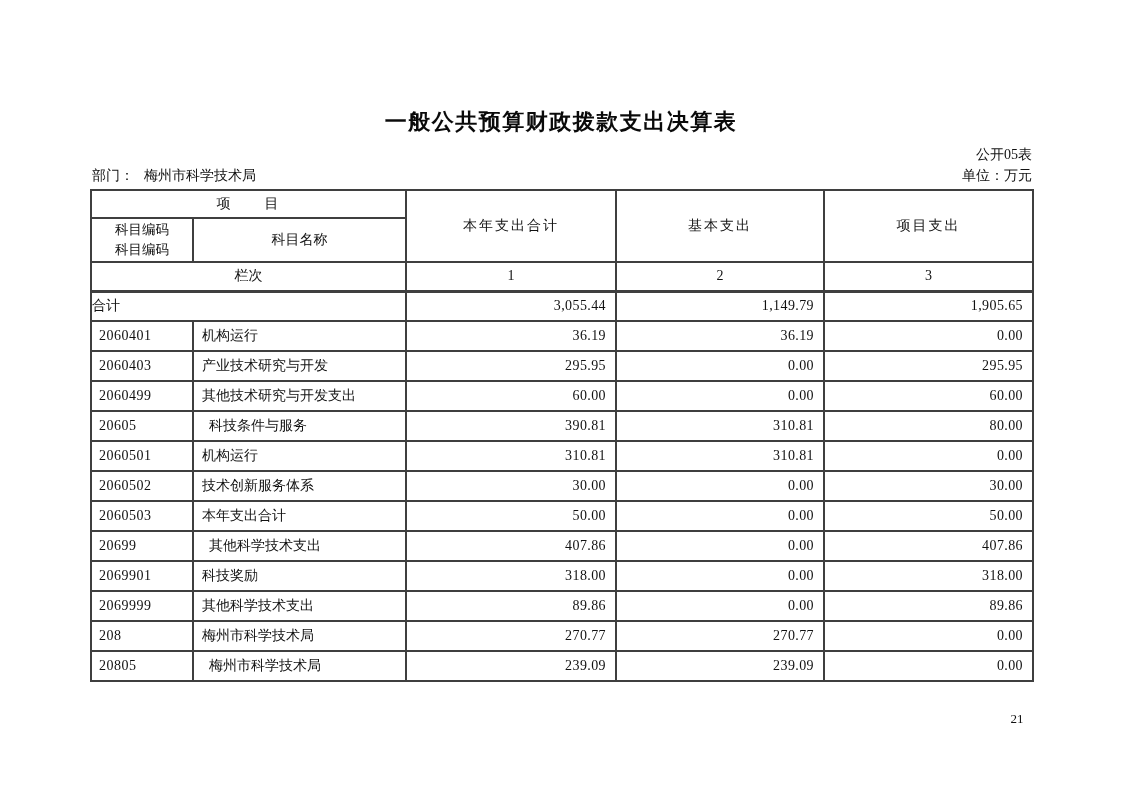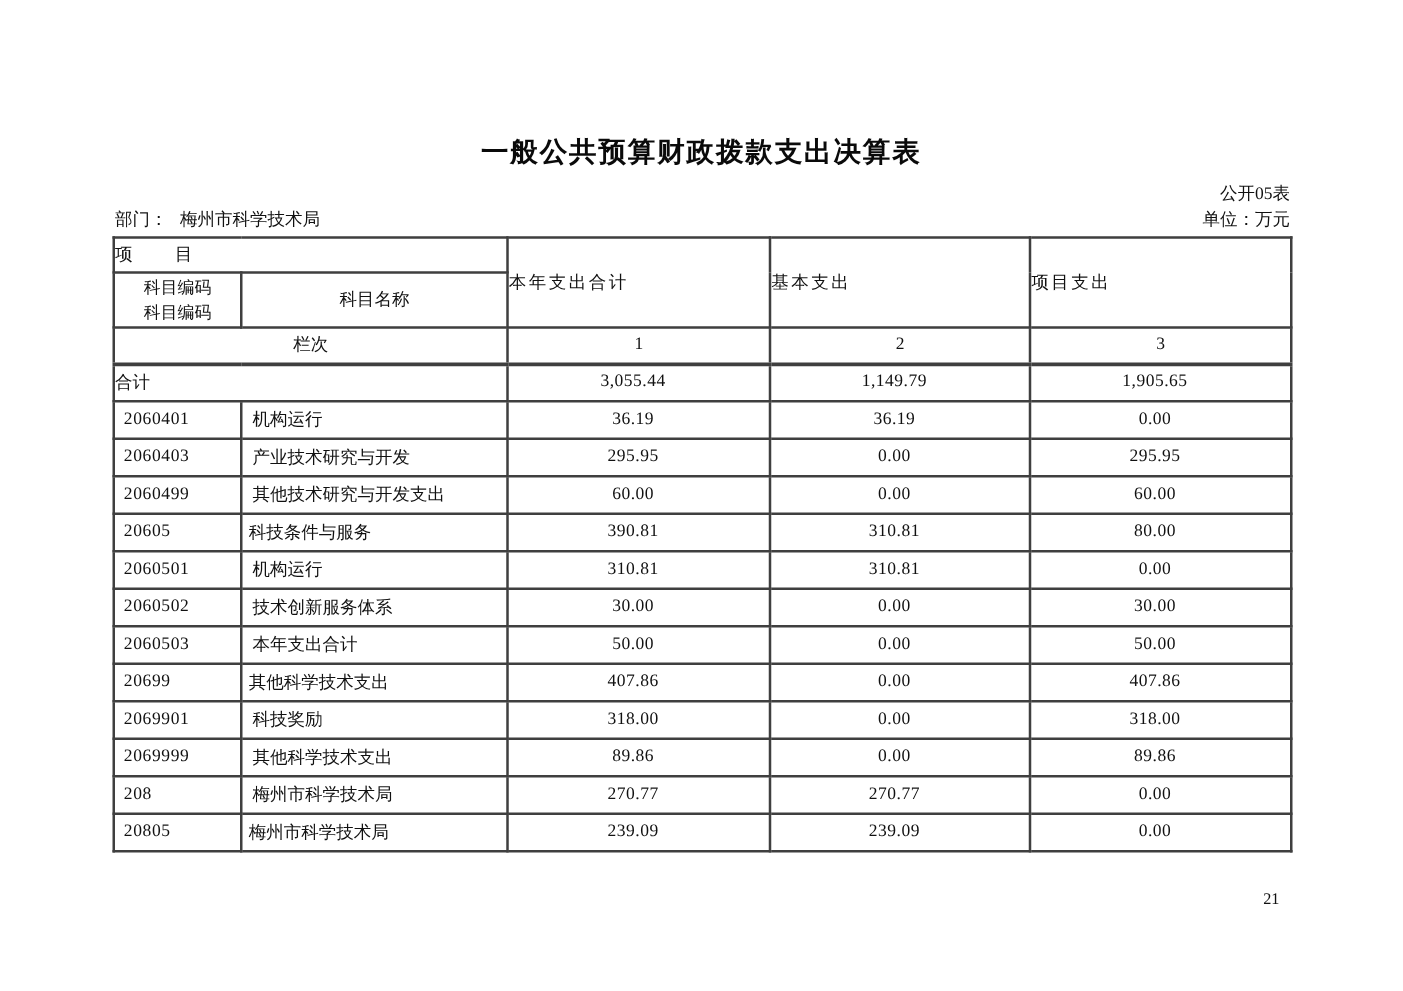--- a/index.html
+++ b/index.html
@@ -27,30 +27,30 @@
   table.budget {
     position:absolute; left:90px; top:189px; width:942px;
     border-collapse:collapse; table-layout:fixed;
     font-size:14px;
   }
   table.budget td {
     border:2px solid #3f3f3f;
     vertical-align:middle;
     overflow:hidden; white-space:nowrap;
   }
-  tr.h1 td { height:28px; letter-spacing:2px; }
+  tr.h1 td { height:28px; text-align:center; letter-spacing:2px; }
   tr.h2 td { height:44px; text-align:center; }
   tr.h2 td.codehdr { font-size:13.5px; line-height:1.45; }
   tr.h3 td { height:29px; text-align:center; border-bottom-width:3px; }
   tr.datarow td { height:30px; }
   td.center { text-align:left; }
-  td.num { text-align:center; padding-right:9px; letter-spacing:0.4px; }
+  td.num { text-align:right; padding-right:9px; letter-spacing:0.4px; }
   td.code { padding-left:7px; letter-spacing:0.5px; }
   td.name { padding-left:8px; }
-  td.name.indent-2 { padding-left:5px;border-radius:11px; }
+  td.name.indent-2 { padding-left:15px;border-radius:11px; }
   td.name.indent-3 { }
   .page-number {
     position:absolute; left:1005px; top:711px; width:24px;
     font-size:13px; text-align:center;
   }
 </style>
 </head>
 <body>
 
 <div class="doc-title">一般公共预算财政拨款支出决算表</div>

